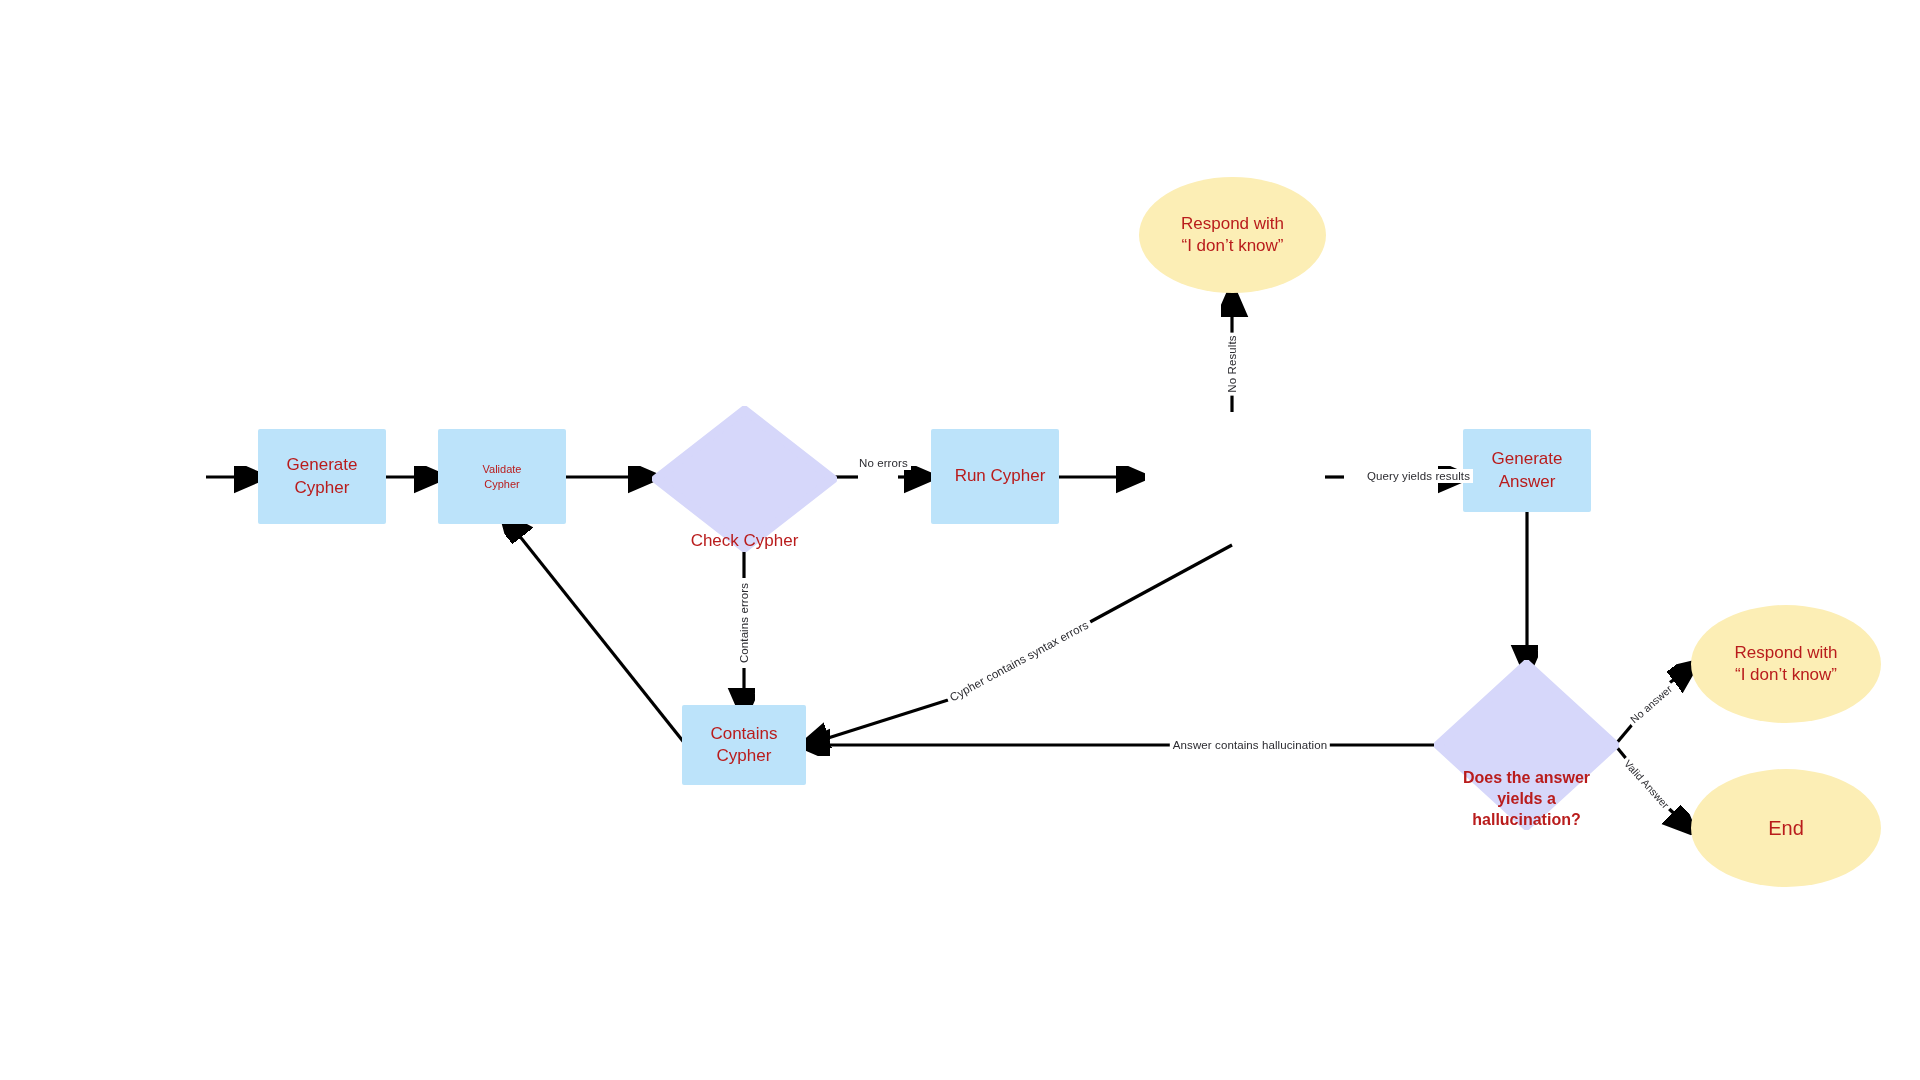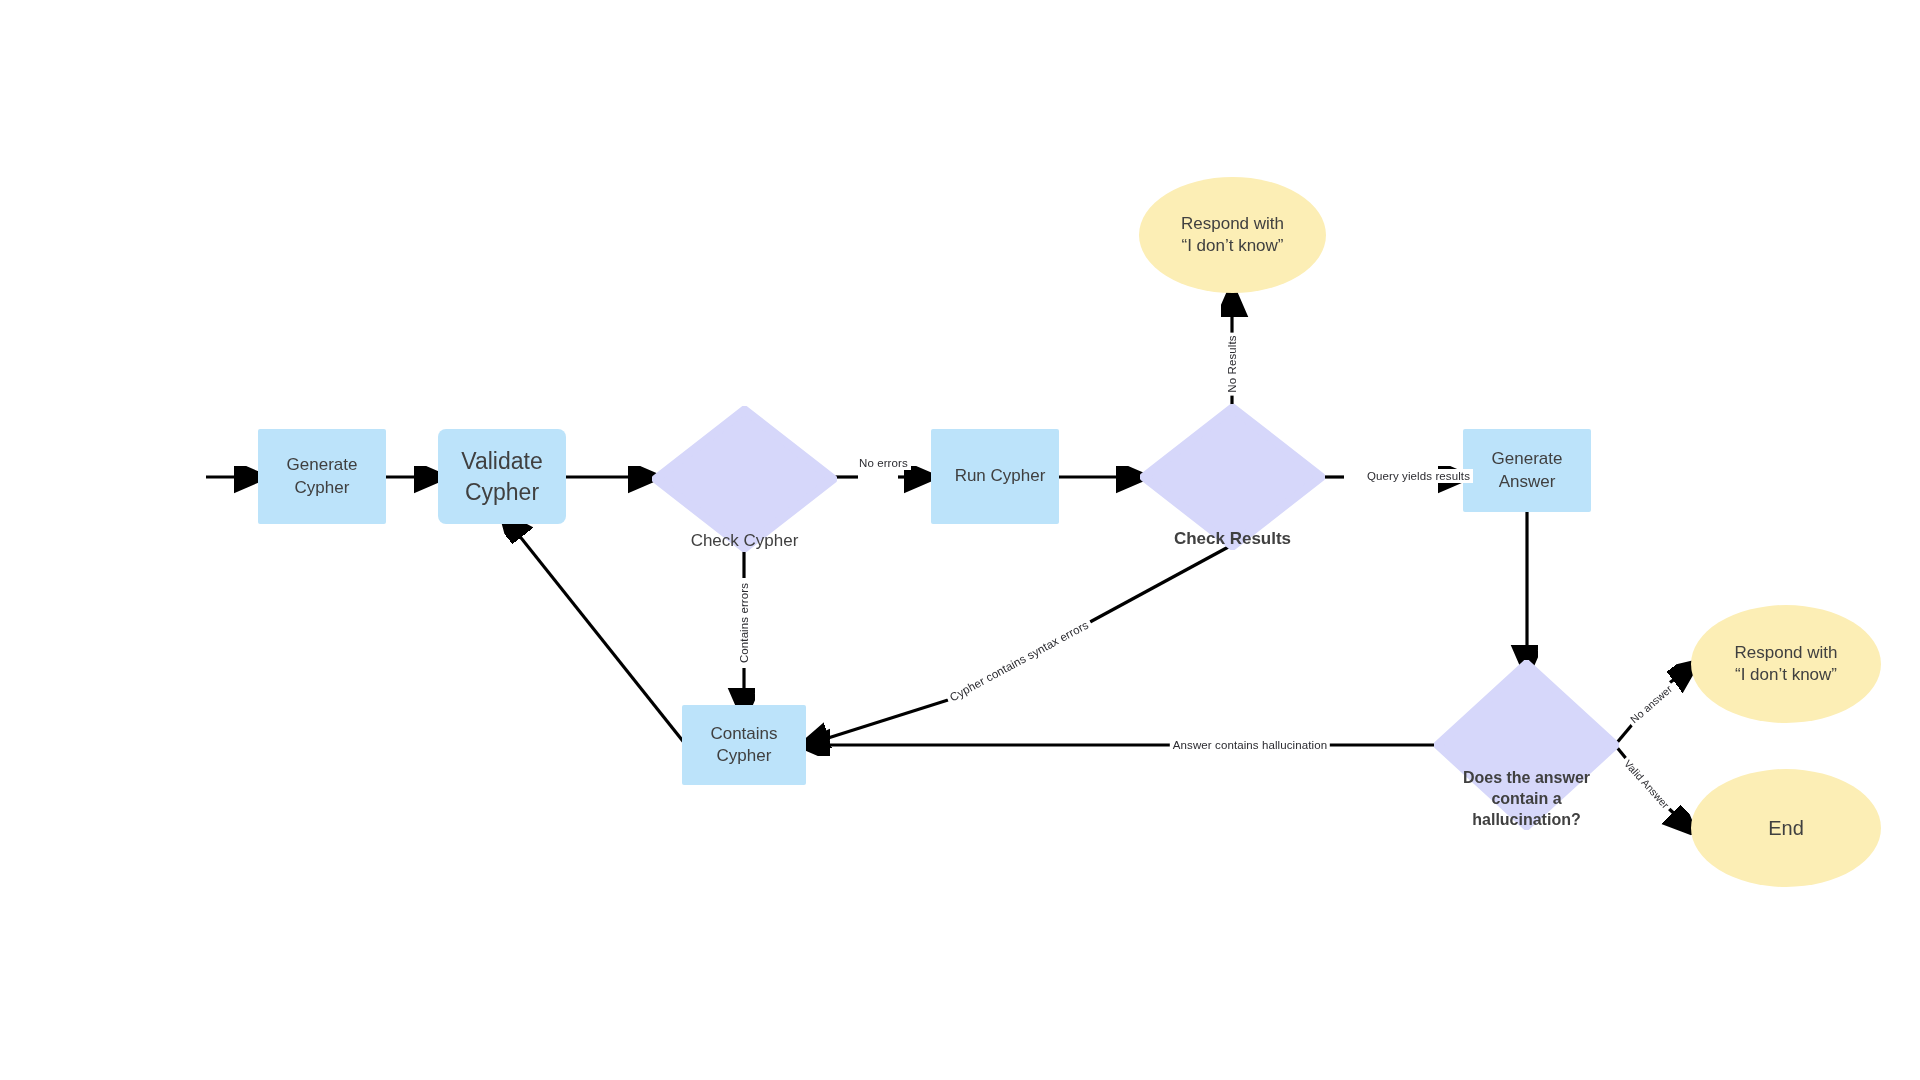--- a/index.html
+++ b/index.html
@@ -21,21 +21,21 @@
     width: 1920px;
     height: 1080px;
   }
   .node {
     position: absolute;
     display: flex;
     align-items: center;
     justify-content: center;
     text-align: center;
     box-sizing: border-box;
-    color: #404040;
+    color: #b91c1c;
     line-height: 1.32;
     white-space: pre-line;
     z-index: 3;
   }
   .node.rect {
     border-radius: 2px;
   }
   .node.ellipse {
     border-radius: 50%;
   }
@@ -129,42 +129,36 @@
     <path d="M1615,745 L1633,767"></path>
     <path d="M1660,800 L1690,829" marker-end="url(#arrow)"></path>
   </svg>
 
 
   <div class="node rect" style="left:258px; top:429px; width:128px; height:95px; background:#BCE3FA; font-size:17px;">
     <span class="node-label">Generate
 Cypher</span>
   </div>
 
-  <div class="node rect" style="left:438px; top:429px; width:128px; height:95px; background:#BCE3FA; font-size:23px;border-radius:8px;">
+  <div class="node rect" style="left:438px; top:429px; width:128px; height:95px; background:#BCE3FA; font-size:11px;">
     <span class="node-label">Validate
 Cypher</span>
   </div>
 
   <div class="node diamond" style="left:652px; top:406px; width:185px; height:146px; font-size:17px;">
     <svg class="diamond-shape" viewBox="0 0 185 146" preserveAspectRatio="none">
       <path d="M92.5 4 L181 73 L92.5 142 L4 73 Z" fill="#D6D7FA" stroke="#D6D7FA" stroke-width="9" stroke-linejoin="round"></path>
     </svg>
     <span class="node-label">Check Cypher</span>
   </div>
 
   <div class="node rect" style="left:931px; top:429px; width:128px; height:95px; background:#BCE3FA; font-size:17px;padding-left:10px;">
     <span class="node-label">Run Cypher</span>
   </div>
 
-  <div class="node diamond bold" style="left:1140px; top:404px; width:185px; height:146px; font-size:17px;">
-    <svg class="diamond-shape" viewBox="0 0 185 146" preserveAspectRatio="none">
-      <path d="M92.5 4 L181 73 L92.5 142 L4 73 Z" fill="#D6D7FA" stroke="#D6D7FA" stroke-width="9" stroke-linejoin="round"></path>
-    </svg>
-    <span class="node-label">Check Results</span>
-  </div>
 
   <div class="node rect" style="left:1463px; top:429px; width:128px; height:83px; background:#BCE3FA; font-size:17px;">
     <span class="node-label">Generate
 Answer</span>
   </div>
 
   <div class="node ellipse" style="left:1139px; top:177px; width:187px; height:116px; background:#FCEEB5; font-size:17px;">
     <span class="node-label">Respond with
 “I don’t know”</span>
   </div>
@@ -172,21 +166,21 @@
   <div class="node rect" style="left:682px; top:705px; width:124px; height:80px; background:#BCE3FA; font-size:17px;">
     <span class="node-label">Contains
 Cypher</span>
   </div>
 
   <div class="node diamond bold" style="left:1434px; top:660px; width:185px; height:170px; font-size:16px;">
     <svg class="diamond-shape" viewBox="0 0 185 170" preserveAspectRatio="none">
       <path d="M92.5 4 L181 85 L92.5 166 L4 85 Z" fill="#D6D7FA" stroke="#D6D7FA" stroke-width="9" stroke-linejoin="round"></path>
     </svg>
     <span class="node-label">Does the answer
-contain a
+yields a
 hallucination?</span>
   </div>
 
   <div class="node ellipse" style="left:1691px; top:605px; width:190px; height:118px; background:#FCEEB5; font-size:17px;">
     <span class="node-label">Respond with
 “I don’t know”</span>
   </div>
 
   <div class="node ellipse" style="left:1691px; top:769px; width:190px; height:118px; background:#FCEEB5; font-size:20px;">
     <span class="node-label">End</span>

